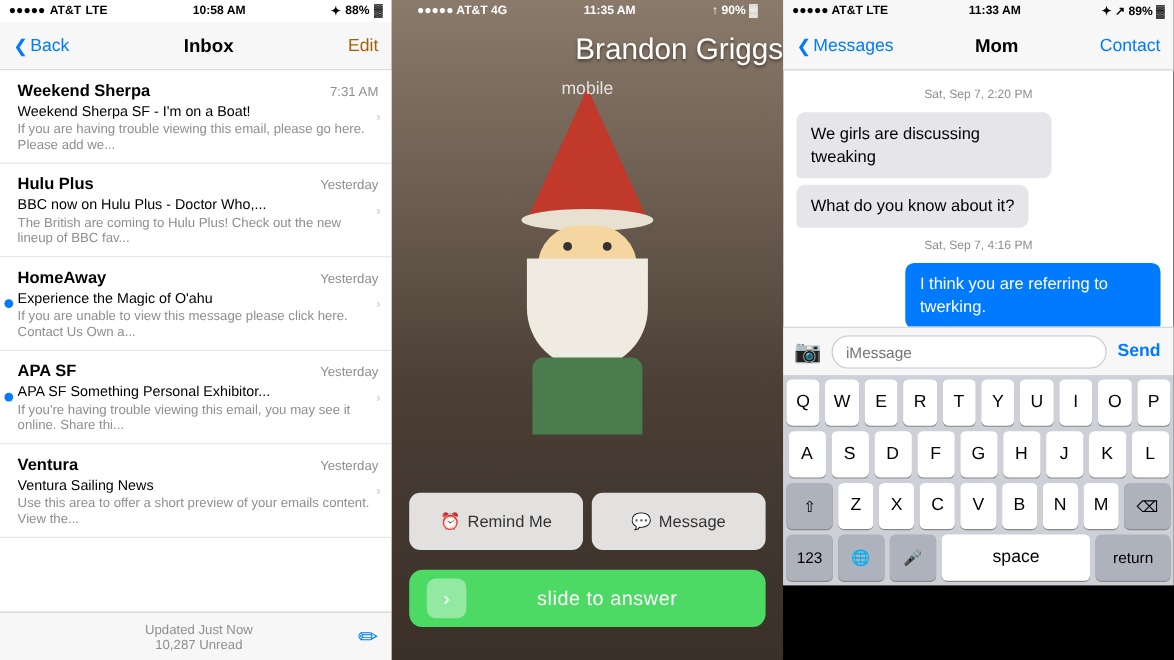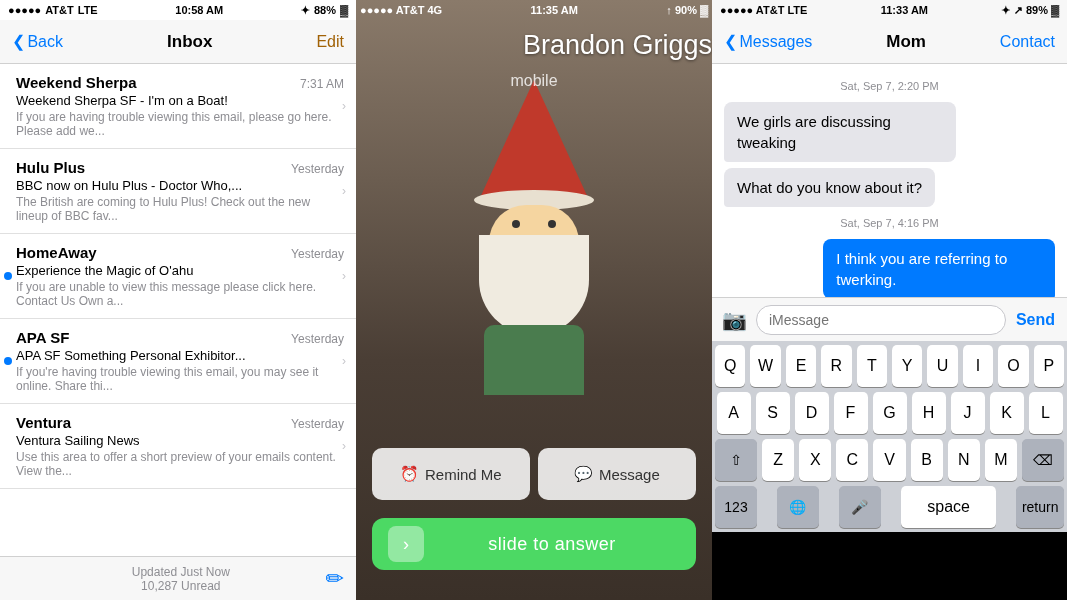--- a/index.html
+++ b/index.html
@@ -245,21 +245,21 @@
 
     .call-status-bar {
       position: absolute;
       top: 0;
       left: 0;
       right: 0;
       height: 20px;
       display: flex;
       align-items: center;
       justify-content: space-between;
-      padding: 0 4px;
+      padding: 0 23px;
       font-size: 11px;
       font-weight: 600;
       color: #fff;
     }
     .caller-name {
       position: absolute;
       top: 30px;
       left: 0;
       right: 0;
       text-align: right;
@@ -512,21 +512,21 @@
       max-width: 999px;
     }
     .kb-key.return-key {
       flex: 2;
       max-width: 999px;
       font-size: 14px;
     }
     .kb-bottom {
       display: flex;
       justify-content: space-between;
-      gap: 20px;
+      gap: 5px;
       padding: 0;
     }
   </style>
 </head>
 <body>
 
 <div class="panel-email">
 
   <div class="status-bar">
     <div class="left">

